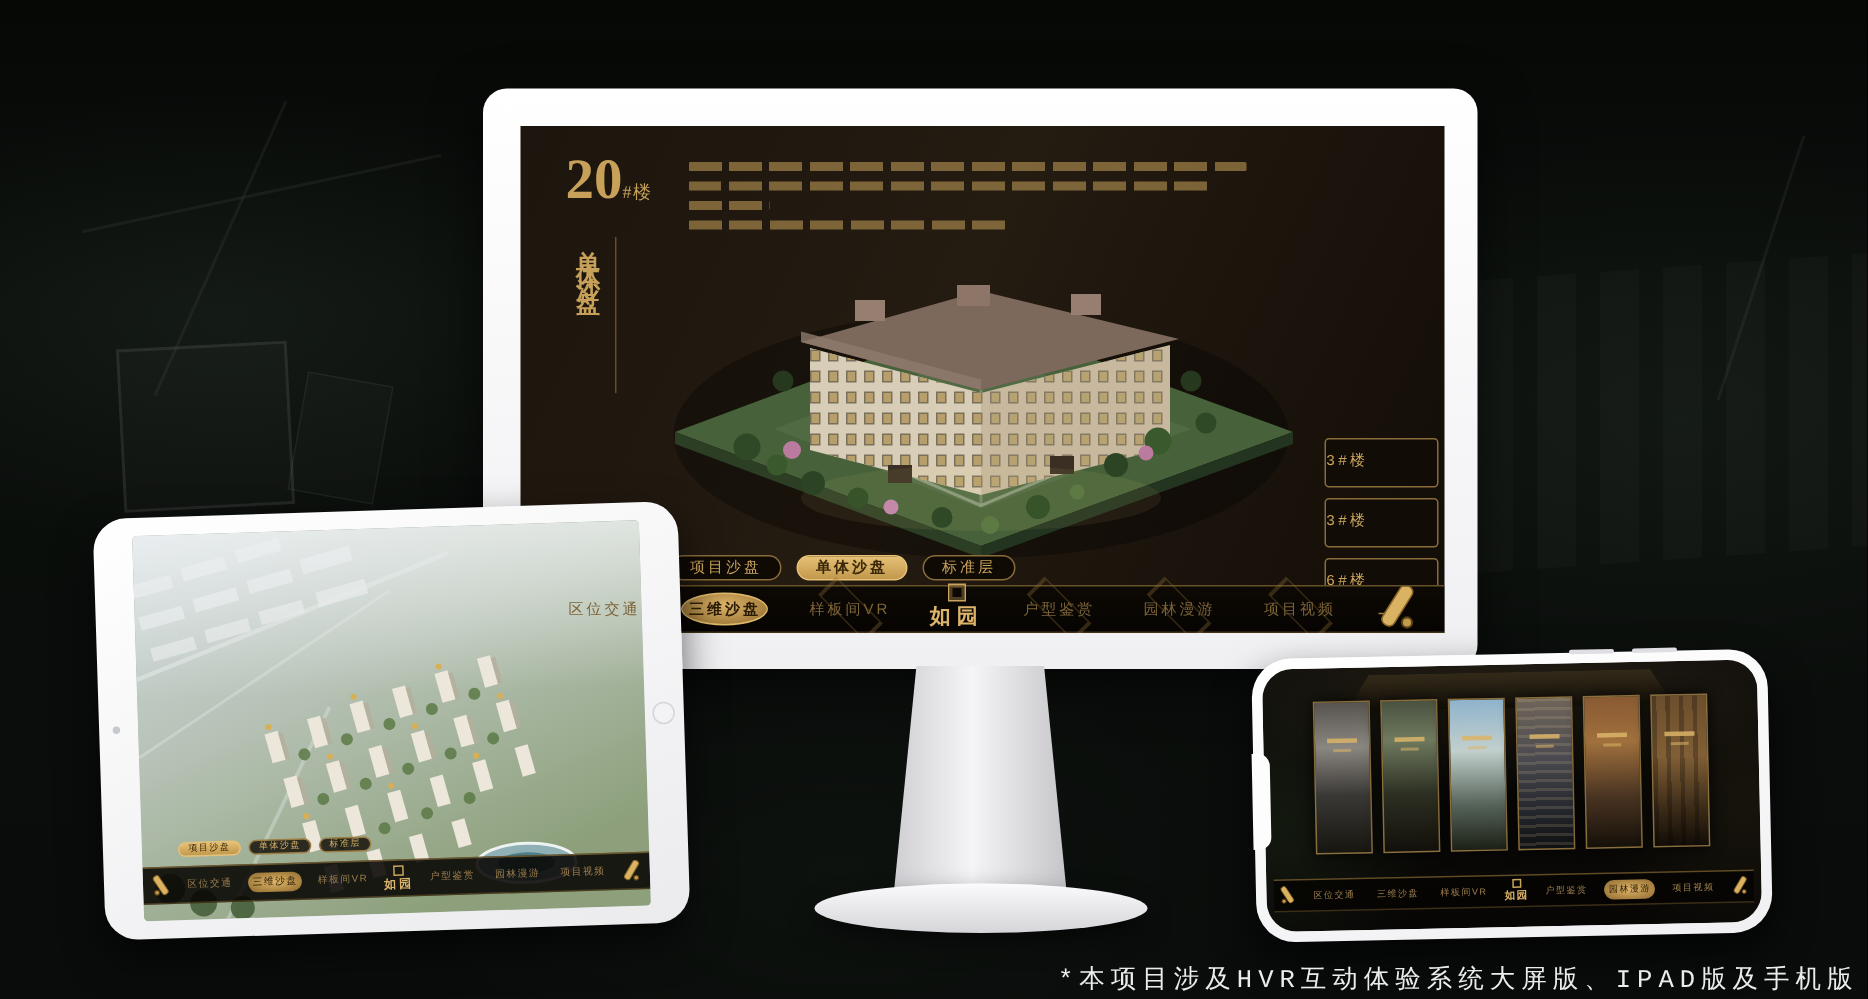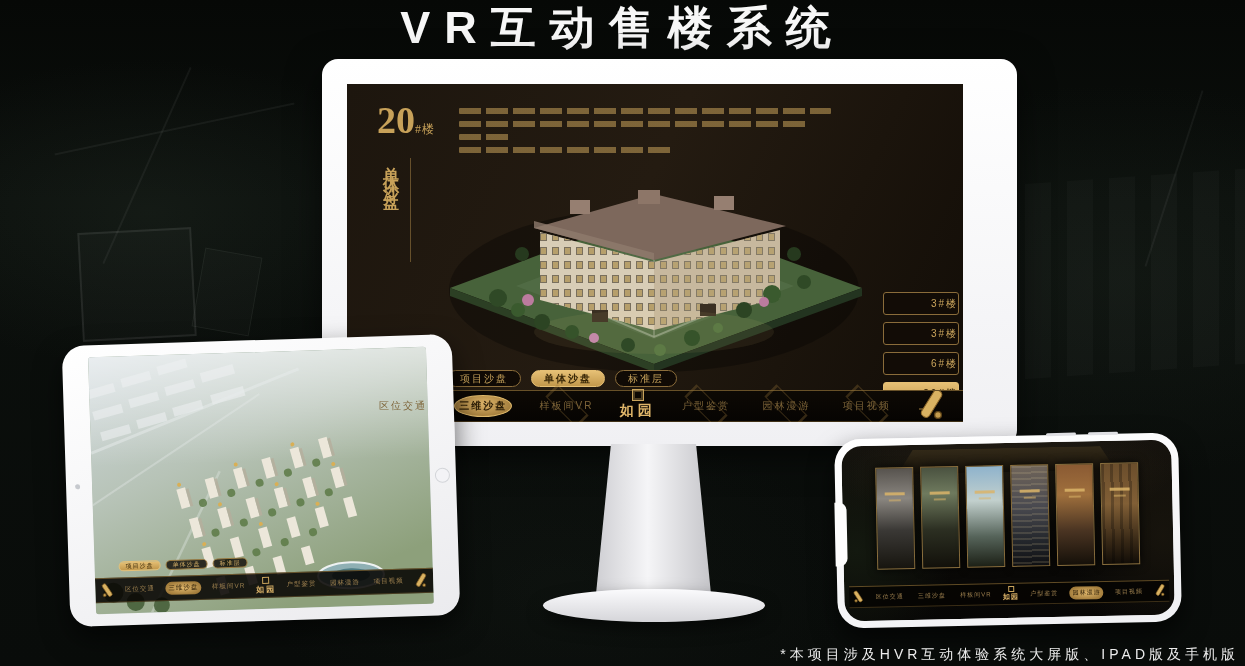--- a/index.html
+++ b/index.html
@@ -12,45 +12,45 @@
       linear-gradient(180deg,#060806 0%,#0b0f0c 30%,#090c0a 100%);}
   
   .bg-line{position:absolute;background:rgba(255,255,255,.05);}
   .bg-frame{position:absolute;border:2px solid rgba(205,210,205,.10);background:rgba(255,255,255,.02);}
   .bg-frame.small{border-width:1px;border-color:rgba(205,210,205,.07);}
   .bg-strips{position:absolute;right:0;top:178px;width:262px;height:195px;opacity:.8;transform:skewY(-4deg);
     background:repeating-linear-gradient(90deg,rgba(255,255,255,.028) 0 26px,transparent 26px 42px);}
   
   .main-title{position:absolute;top:0;left:0;right:0;text-align:center;color:#f7f7f7;
     font-size:45px;font-weight:700;letter-spacing:14px;line-height:56px;}
-  .footnote{position:absolute;right:6px;bottom:2px;color:#ececec;font-size:14px;letter-spacing:4px;}
+  .footnote{position:absolute;right:6px;bottom:2px;color:#ececec;font-size:17px;letter-spacing:4px;font-family:Liberation Mono, monospace;}
   
   .monitor{position:absolute;left:322px;top:59px;width:663px;height:387px;border-radius:16px;
-    background:linear-gradient(180deg,#ffffff,#f0f0f3);box-shadow:0 10px 34px rgba(0,0,0,.6);padding-left:32px;}
+    background:linear-gradient(180deg,#ffffff,#f0f0f3);box-shadow:0 10px 34px rgba(0,0,0,.6);}
   .monitor-screen{position:absolute;left:25px;top:25px;width:616px;height:338px;overflow:hidden;
     background:linear-gradient(115deg,#1d160e 0%,#241b11 45%,#120d07 100%);}
   .stand-neck{position:absolute;left:596px;top:444px;width:115px;height:150px;
     clip-path:polygon(13% 0,87% 0,100% 100%,0 100%);
     background:linear-gradient(90deg,#cfcfd3,#f5f5f7 45%,#c6c6ca);}
   .stand-base{position:absolute;left:543px;top:589px;width:222px;height:33px;border-radius:50%;
     background:linear-gradient(180deg,#fbfbfd,#d5d5d9);box-shadow:0 7px 16px rgba(0,0,0,.5);}
   
   .floor-title{position:absolute;left:30px;top:14px;color:#c7a159;font-family:"Liberation Serif",serif;}
   .floor-title .num{font-size:38px;font-weight:700;}
   .floor-title .suffix{font-size:12px;letter-spacing:1px;}
   .floor-subtitle{position:absolute;left:33px;top:70px;writing-mode:vertical-rl;color:#c7a159;
     font-family:"Liberation Serif",serif;font-size:16px;letter-spacing:9px;font-weight:700;}
   .gold-rule{position:absolute;left:63px;top:74px;width:1px;height:104px;background:rgba(188,148,78,.45);}
   .intro-lines{position:absolute;left:112px;top:24px;}
   .intro-line{height:6px;margin-bottom:7px;border-radius:1px;
     background:repeating-linear-gradient(90deg,rgba(200,162,90,.55) 0 22px,transparent 22px 27px);}
   .model-svg{position:absolute;left:95px;top:48px;}
   .floor-buttons{position:absolute;left:536px;top:208px;width:76px;display:flex;flex-direction:column;gap:7px;}
-  .fbtn{height:23px;line-height:17px;text-align:right;font-size:10px;letter-spacing:2px;border-radius:3px;
-    color:#c9a45c;border:1px solid #8a6c3a;background:rgba(18,12,6,.85);cursor:pointer;padding:0;font-family:Liberation Sans, sans-serif;}
+  .fbtn{height:33px;line-height:17px;text-align:left;font-size:10px;letter-spacing:2px;border-radius:3px;
+    color:#c9a45c;border:1px solid #8a6c3a;background:rgba(18,12,6,.85);cursor:pointer;padding:0;font-family:Liberation Mono, monospace;}
   .fbtn.active{background:linear-gradient(180deg,#e6c075,#c2984c);color:#3a2808;font-weight:700;border-color:#e6c075;}
   .view-tabs{position:absolute;left:100px;top:286px;display:flex;gap:10px;}
   .pill{height:17px;line-height:15px;padding:0 12px;font-size:10px;letter-spacing:2px;border-radius:9px;
     color:#c9a45c;border:1px solid #8a6c3a;background:rgba(14,9,4,.9);cursor:pointer;font-family:inherit;}
   .pill.active{background:linear-gradient(180deg,#e6c075,#c2984c);color:#3a2808;font-weight:700;border-color:#e6c075;}
   .m-navbar{position:absolute;left:0;right:0;bottom:0;height:30px;display:flex;align-items:center;
     justify-content:space-between;padding:0 16px 0 26px;background:linear-gradient(180deg,#0d0904,#060402);
     border-top:1px solid rgba(185,145,72,.55);border-bottom:1px solid rgba(185,145,72,.3);}
   .m-nav-item{position:relative;font-size:10px;letter-spacing:2px;color:#7d6438;padding:3px 6px;cursor:pointer;}
   .m-nav-item span{position:relative;z-index:1;}
@@ -125,21 +125,20 @@
 
 <div class="stage">
 
   <div class="bg-line" style="left:146px;top:58px;width:2px;height:215px;transform:rotate(24deg);"></div>
   <div class="bg-line" style="left:52px;top:128px;width:245px;height:2px;transform:rotate(-12deg);"></div>
   <div class="bg-line" style="right:70px;top:86px;width:2px;height:185px;transform:rotate(18deg);"></div>
   <div class="bg-frame" style="left:80px;top:230px;width:110px;height:105px;transform:rotate(-3deg);"></div>
   <div class="bg-frame small" style="left:198px;top:252px;width:56px;height:78px;transform:rotate(10deg);"></div>
   <div class="bg-strips"></div>
 
-  <div class="main-title">VR互动售楼系统</div>
 
   <div class="monitor">
     <div class="monitor-screen">
 
       <div class="floor-title">
         <span class="num">20</span><span class="suffix">#楼</span>
       </div>
       <div class="floor-subtitle">单体沙盘</div>
       <div class="gold-rule"></div>
 

